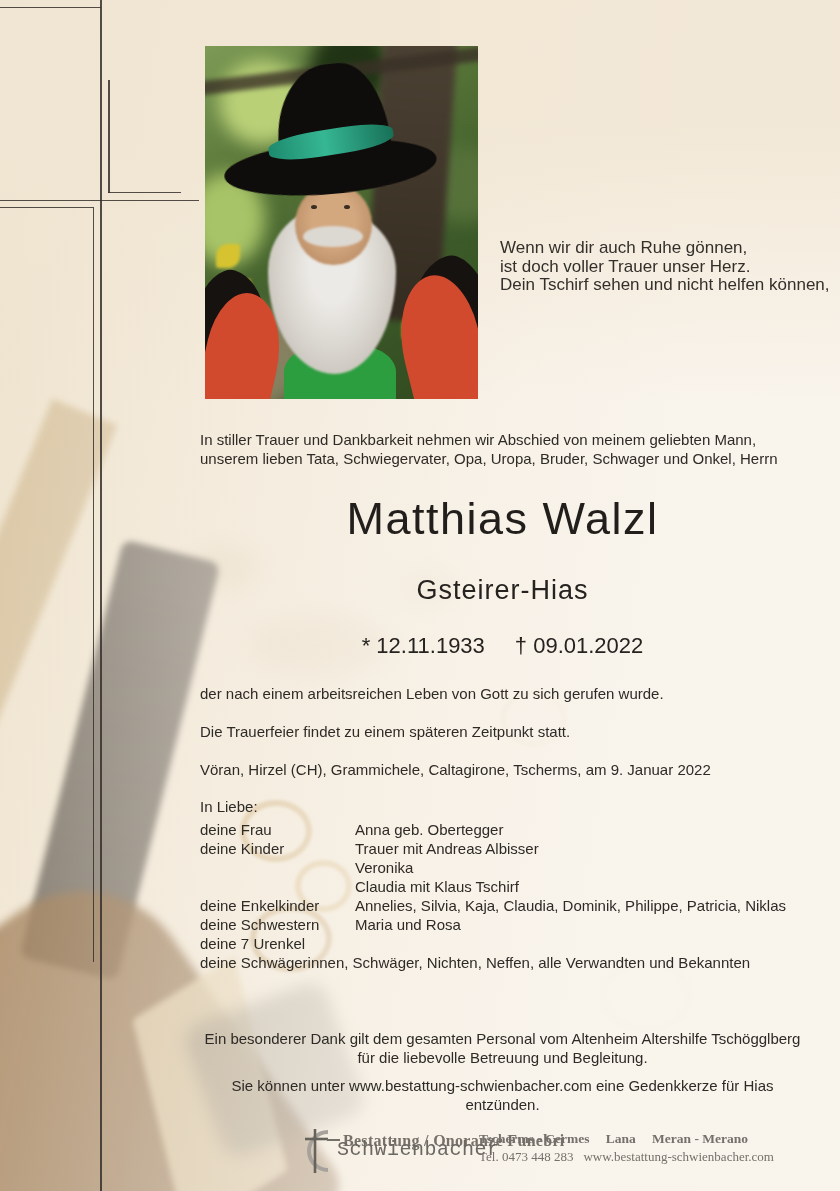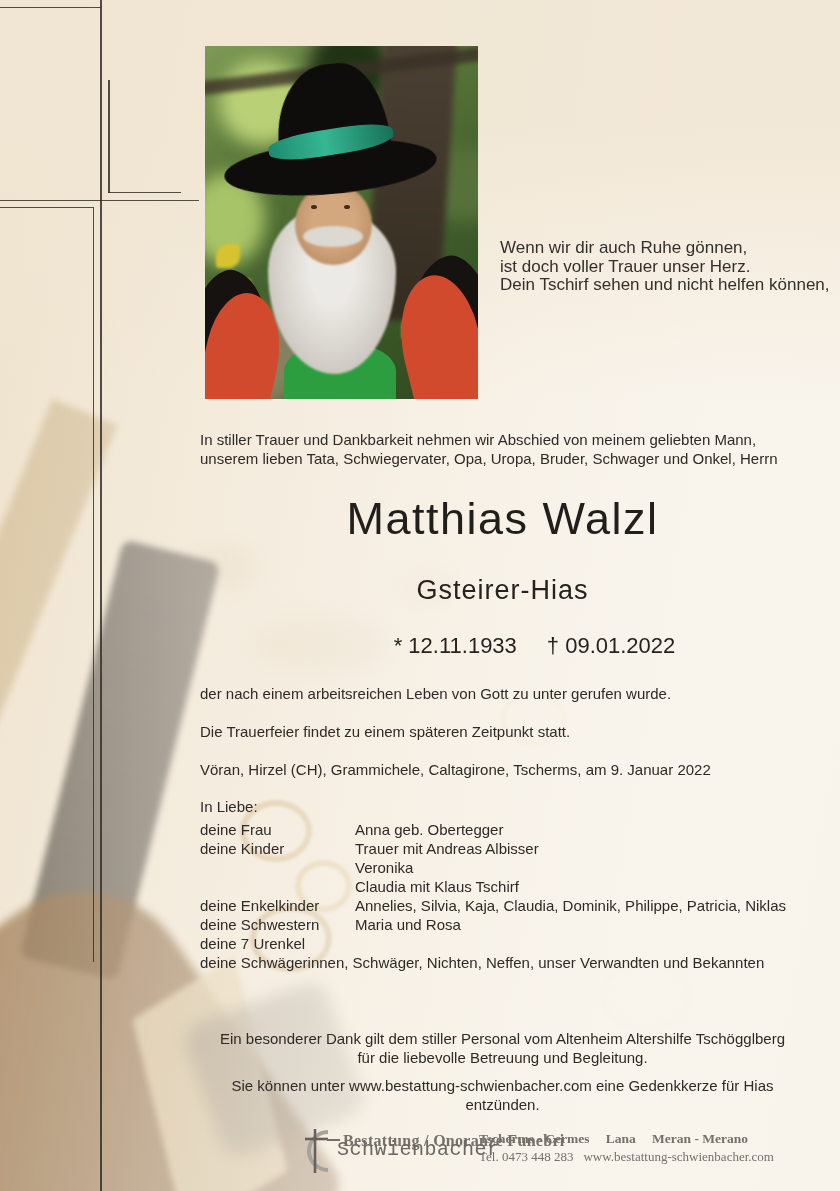--- a/index.html
+++ b/index.html
@@ -47,21 +47,21 @@
          border-radius:55% 45% 45% 45%/85% 95% 18% 18%;filter:blur(.5px);}
   .band{left:23%;top:23.5%;width:46%;height:7.5%;transform:rotate(-9deg);border-radius:40%;
         background:linear-gradient(90deg,#1d8a6e,#36b794 45%,#177057);}
   
   .txt{color:#2e2a26;font-size:15px;line-height:19px;}
   .poem{left:500px;top:239px;width:340px;font-size:17px;line-height:18.6px;color:#332f2b;}
   .intro{left:200px;top:430px;width:620px;}
   .name{left:200px;top:496px;width:605px;text-align:center;font-size:45px;line-height:1;
         letter-spacing:1.5px;color:#211e1b;font-weight:normal;margin:0;}
   .nickname{left:200px;top:575px;width:605px;text-align:center;font-size:27px;letter-spacing:1px;color:#26221f;}
-  .dates{left:200px;top:633px;width:605px;text-align:center;font-size:22px;color:#26221f;margin-left:32px;}
+  .dates{left:200px;top:633px;width:605px;text-align:center;font-size:22px;color:#26221f;}
   .dates .death{margin-left:30px;}
   .p1{left:200px;top:684px;}
   .p2{left:200px;top:722px;}
   .p3{left:200px;top:760px;}
   .p4{left:200px;top:797px;}
   .family{left:200px;top:820px;width:620px;}
   .frow{height:19px;white-space:nowrap;}
   .flabel{display:inline-block;width:155px;}
   .thanks{left:200px;top:1029px;width:605px;text-align:center;}
   .memorial{left:200px;top:1076px;width:605px;text-align:center;}
@@ -143,38 +143,38 @@
     <div>In stiller Trauer und Dankbarkeit nehmen wir Abschied von meinem geliebten Mann,</div>
     <div>unserem lieben Tata, Schwiegervater, Opa, Uropa, Bruder, Schwager und Onkel, Herrn</div>
   </div>
 
   <h1 class="abs name">Matthias Walzl</h1>
   <div class="abs nickname">Gsteirer-Hias</div>
   <div class="abs dates">
     <span>* 12.11.1933</span><span class="death">† 09.01.2022</span>
   </div>
 
-  <div class="abs txt p1">der nach einem arbeitsreichen Leben von Gott zu unter gerufen wurde.</div>
+  <div class="abs txt p1">der nach einem arbeitsreichen Leben von Gott zu sich gerufen wurde.</div>
   <div class="abs txt p2">Die Trauerfeier findet zu einem späteren Zeitpunkt statt.</div>
   <div class="abs txt p3">Vöran, Hirzel (CH), Grammichele, Caltagirone, Tscherms, am 9. Januar 2022</div>
   <div class="abs txt p4">In Liebe:</div>
 
   <div class="abs txt family">
     <div class="frow"><span class="flabel">deine Frau</span><span>Anna geb. Obertegger</span></div>
     <div class="frow"><span class="flabel">deine Kinder</span><span>Trauer mit Andreas Albisser</span></div>
     <div class="frow"><span class="flabel"></span><span>Veronika</span></div>
     <div class="frow"><span class="flabel"></span><span>Claudia mit Klaus Tschirf</span></div>
     <div class="frow"><span class="flabel">deine Enkelkinder</span><span>Annelies, Silvia, Kaja, Claudia, Dominik, Philippe, Patricia, Niklas</span></div>
     <div class="frow"><span class="flabel">deine Schwestern</span><span>Maria und Rosa</span></div>
     <div class="frow"><span class="flabel">deine 7 Urenkel</span><span></span></div>
-    <div class="frow">deine Schwägerinnen, Schwäger, Nichten, Neffen, unser Verwandten und Bekannten</div>
+    <div class="frow">deine Schwägerinnen, Schwäger, Nichten, Neffen, alle Verwandten und Bekannten</div>
   </div>
 
   <div class="abs txt thanks">
-    <div>Ein besonderer Dank gilt dem stiller Personal vom Altenheim Altershilfe Tschögglberg</div>
+    <div>Ein besonderer Dank gilt dem gesamten Personal vom Altenheim Altershilfe Tschögglberg</div>
     <div>für die liebevolle Betreuung und Begleitung.</div>
   </div>
 
   <div class="abs txt memorial">Sie können unter www.bestattung-schwienbacher.com eine Gedenkkerze für Hias entzünden.</div>
 
   <div class="abs" style="left:298px;top:1126px;width:40px;height:48px;">
     <svg width="40" height="48" viewBox="0 0 40 48">
       <path d="M 30 6 A 18 18 0 1 0 30 44" fill="none" stroke="#a7a29b" stroke-width="4"></path>
       <line x1="17" y1="3" x2="17" y2="47" stroke="#66625c" stroke-width="2.6"></line>
       <line x1="7" y1="13" x2="30" y2="13" stroke="#66625c" stroke-width="2.6"></line>

